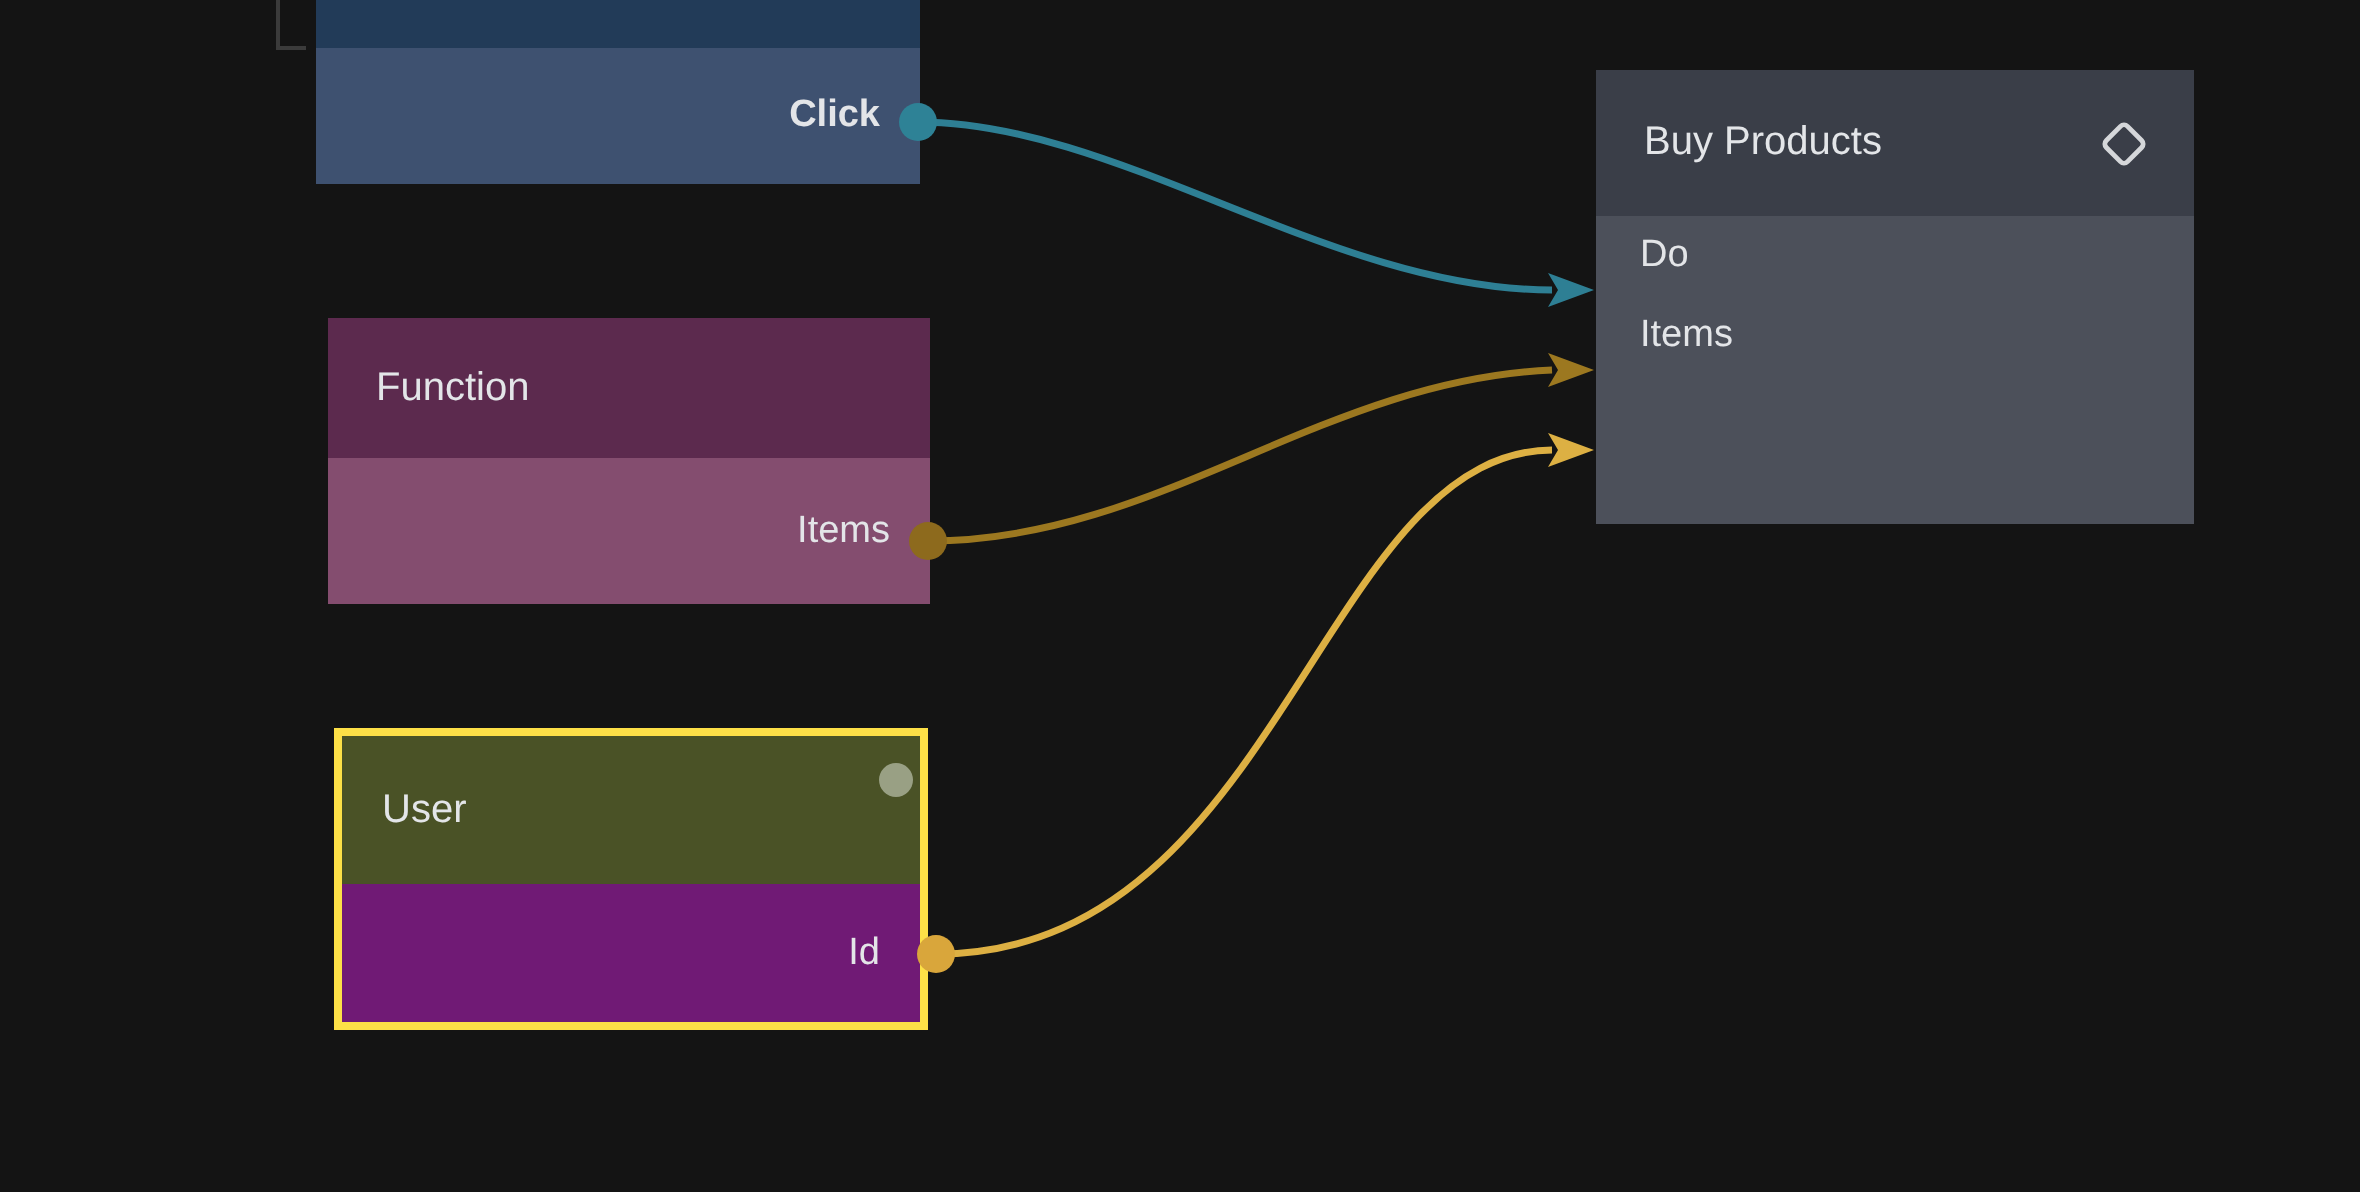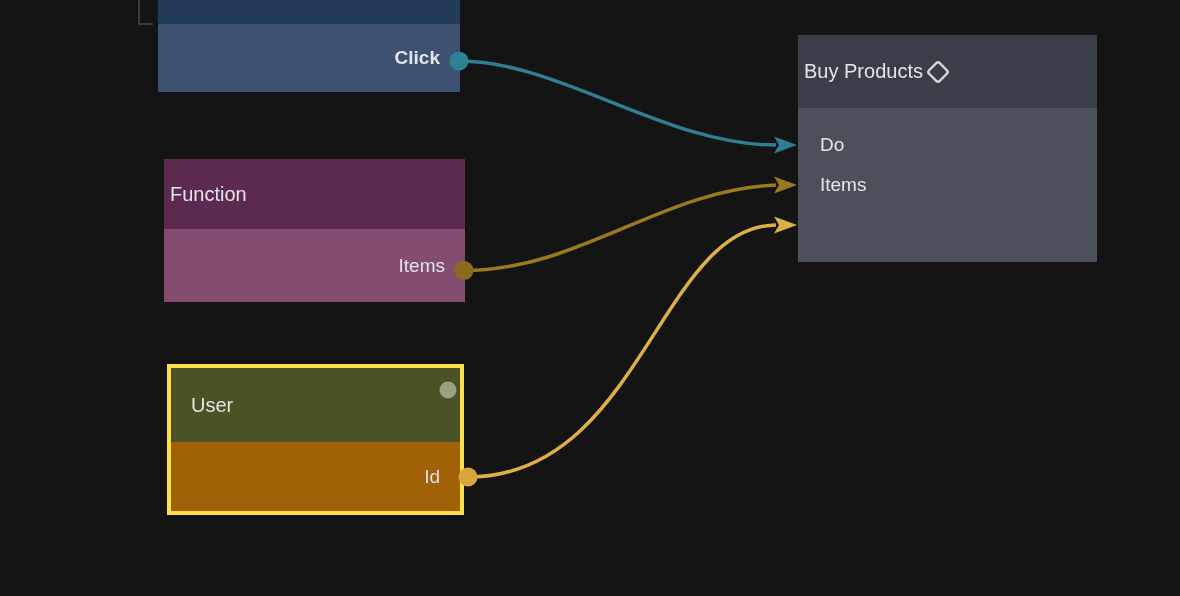--- a/index.html
+++ b/index.html
@@ -3,22 +3,22 @@
 <meta charset="utf-8">
 <style>
   html, body { margin:0; padding:0; background:#141414; }
   .canvas {
     position:relative; width:1180px; height:596px; overflow:hidden;
     background:#141414; font-family:"Liberation Sans", sans-serif;
     -webkit-font-smoothing:antialiased;
   }
   .node { position:absolute; box-sizing:border-box; }
   .node-header {
-    display:flex; align-items:center; 
-    padding:0 20px 0 6px; color:#e3e5e8; font-size:20px;
+    display:flex; align-items:center; justify-content:space-between;
+    padding:0 20px 0 24px; color:#e3e5e8; font-size:20px;
   }
   .node-output-row {
     display:flex; align-items:center; justify-content:flex-end;
     padding-right:20px; color:#e3e5e8; font-size:19px; height:100%;
   }
   .input-row {
     height:40px; display:flex; align-items:center; padding-left:22px;
     color:#e3e5e8; font-size:19px;
   }
 
@@ -28,26 +28,26 @@
   .node-event .node-body   { height:68px; background:#3e5170;font-weight:bold; }
 
   
   .node-function { left:164px; top:159px; width:301px; }
   .node-function .node-header { height:70px; background:#5c2a4e; }
   .node-function .node-body   { height:73px; background:#844d6f; }
 
   
   .node-user { left:167px; top:364px; width:297px; border:4px solid #fde047; }
   .node-user .node-header { height:74px; background:#4a5226; padding-left:20px; }
-  .node-user .node-body   { height:69px; background:#a16207; }
+  .node-user .node-body   { height:69px; background:#701a75; }
 
   
   .node-buy { left:798px; top:35px; width:299px; }
   .node-buy .node-header { height:73px; background:#3a3e48; }
-  .node-buy .node-body   { height:154px; background:#4c505a; padding-top:17px; box-sizing:border-box; }
+  .node-buy .node-body   { height:154px; background:#4c505a; box-sizing:border-box; }
 
   .selection-bracket {
     position:absolute; left:138px; top:-4px; width:13px; height:27px;
     border-left:2.5px solid #3b3b3b; border-bottom:2.5px solid #3b3b3b;
   }
 
   .wires { position:absolute; left:0; top:0; width:1180px; height:596px; }
   .wire { fill:none; stroke-width:3.5; }
 </style>
 </head>

